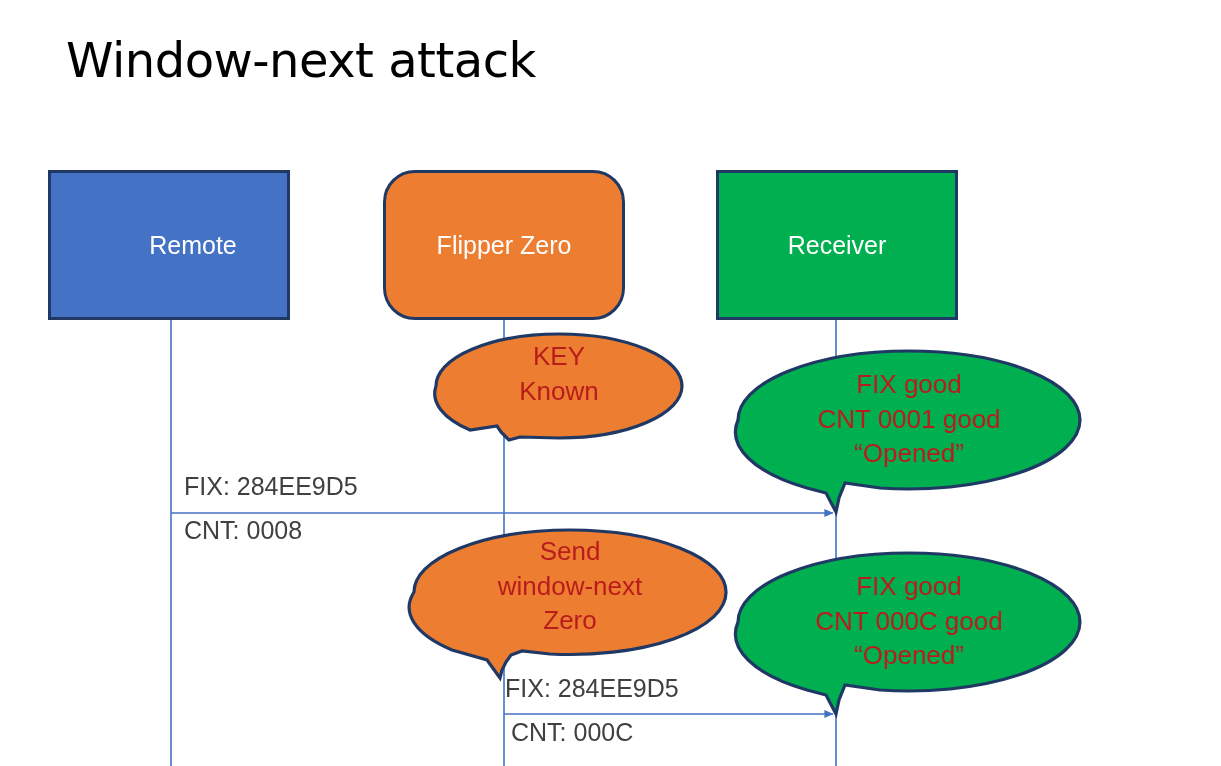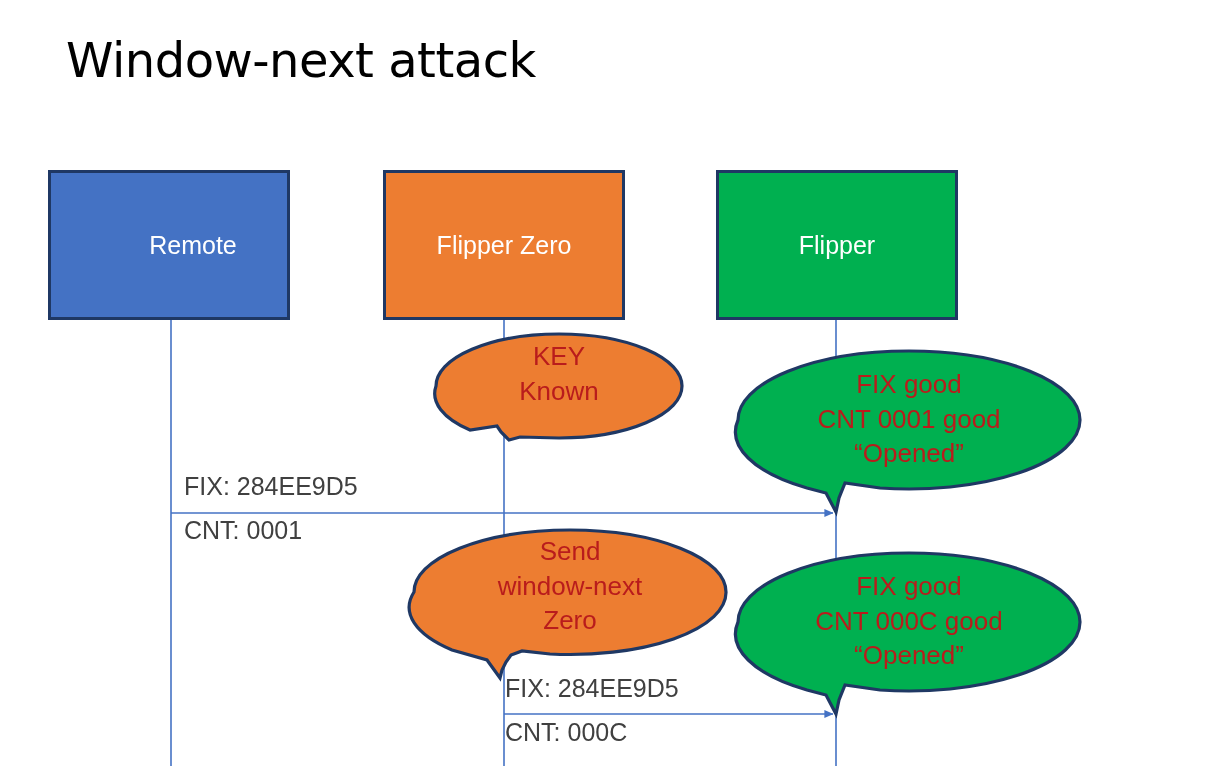--- a/index.html
+++ b/index.html
@@ -33,21 +33,21 @@
     top:170px;
     width:242px;height:150px;
     border:3px solid #1F3864;
     box-sizing:border-box;
     display:flex;align-items:center;justify-content:center;
     color:#ffffff;
     font-size:25px;
     font-family:"Liberation Sans",sans-serif;
   }
   #actor-remote{left:48px;background:#4472C4;padding-left:48px;}
-  #actor-flipper{left:383px;background:#ED7D31;}
+  #actor-flipper{left:383px;background:#ED7D31;border-radius:32px;}
   #actor-receiver{left:716px;background:#00B050;}
 
   
   #vector-layer{
     position:absolute;left:0;top:0;width:1221px;height:766px;
     pointer-events:none;
   }
   
   .bubble-text{
     position:absolute;
@@ -68,39 +68,39 @@
     position:absolute;
     color:#404040;
     font-size:25px;
     line-height:1.0;
     font-family:"Liberation Sans",sans-serif;
     white-space:nowrap;
   }
   #msg1-fix{ left:184px; top:474px; }
   #msg1-cnt{ left:184px; top:518px; }
   #msg2-fix{ left:505px; top:676px; }
-  #msg2-cnt{ left:505px; top:720px; }
+  #msg2-cnt{ left:505px; top:720px;padding-left:6px; }
 </style>
 </head>
 <body>
 
 <div id="slide">
 
   <div id="title">Window-next attack</div>
 
   <div class="actor-box" id="actor-remote">
     <span>Remote</span>
   </div>
 
   <div class="actor-box" id="actor-flipper">
     <span>Flipper Zero</span>
   </div>
 
   <div class="actor-box" id="actor-receiver">
-    <span>Flipper</span>
+    <span>Receiver</span>
   </div>
 
   <svg id="vector-layer" viewBox="0 0 1221 766" width="1221" height="766">
 
     <defs>
       <marker id="arrowhead" markerWidth="9" markerHeight="8" refX="8.6" refY="4" orient="auto" markerUnits="userSpaceOnUse">
         <path d="M0,0 L9,4 L0,8 Z" fill="#4472C4"></path>
       </marker>
     </defs>
 
@@ -173,18 +173,18 @@
 
   <div class="bubble-text" id="bubble-text-send">Send
 window-next
 Zero</div>
 
   <div class="bubble-text" id="bubble-text-recv2">FIX good
 CNT 000C good
 “Opened”</div>
 
   <div class="msg-label" id="msg1-fix">FIX: 284EE9D5</div>
-  <div class="msg-label" id="msg1-cnt">CNT: 0001</div>
+  <div class="msg-label" id="msg1-cnt">CNT: 0008</div>
 
   <div class="msg-label" id="msg2-fix">FIX: 284EE9D5</div>
   <div class="msg-label" id="msg2-cnt">CNT: 000C</div>
 
 </div>
 
 </body></html>

